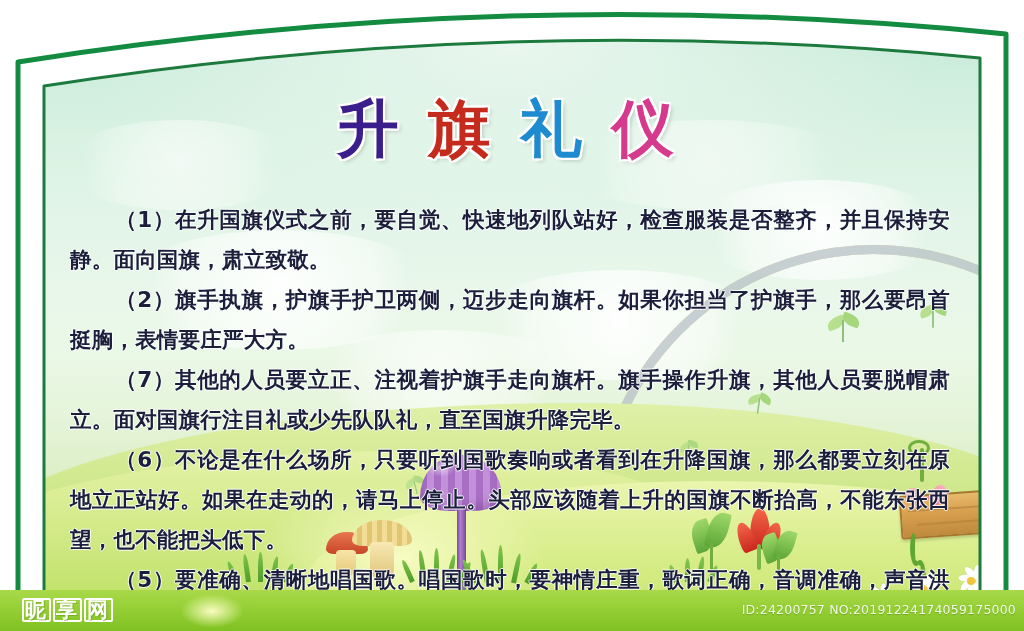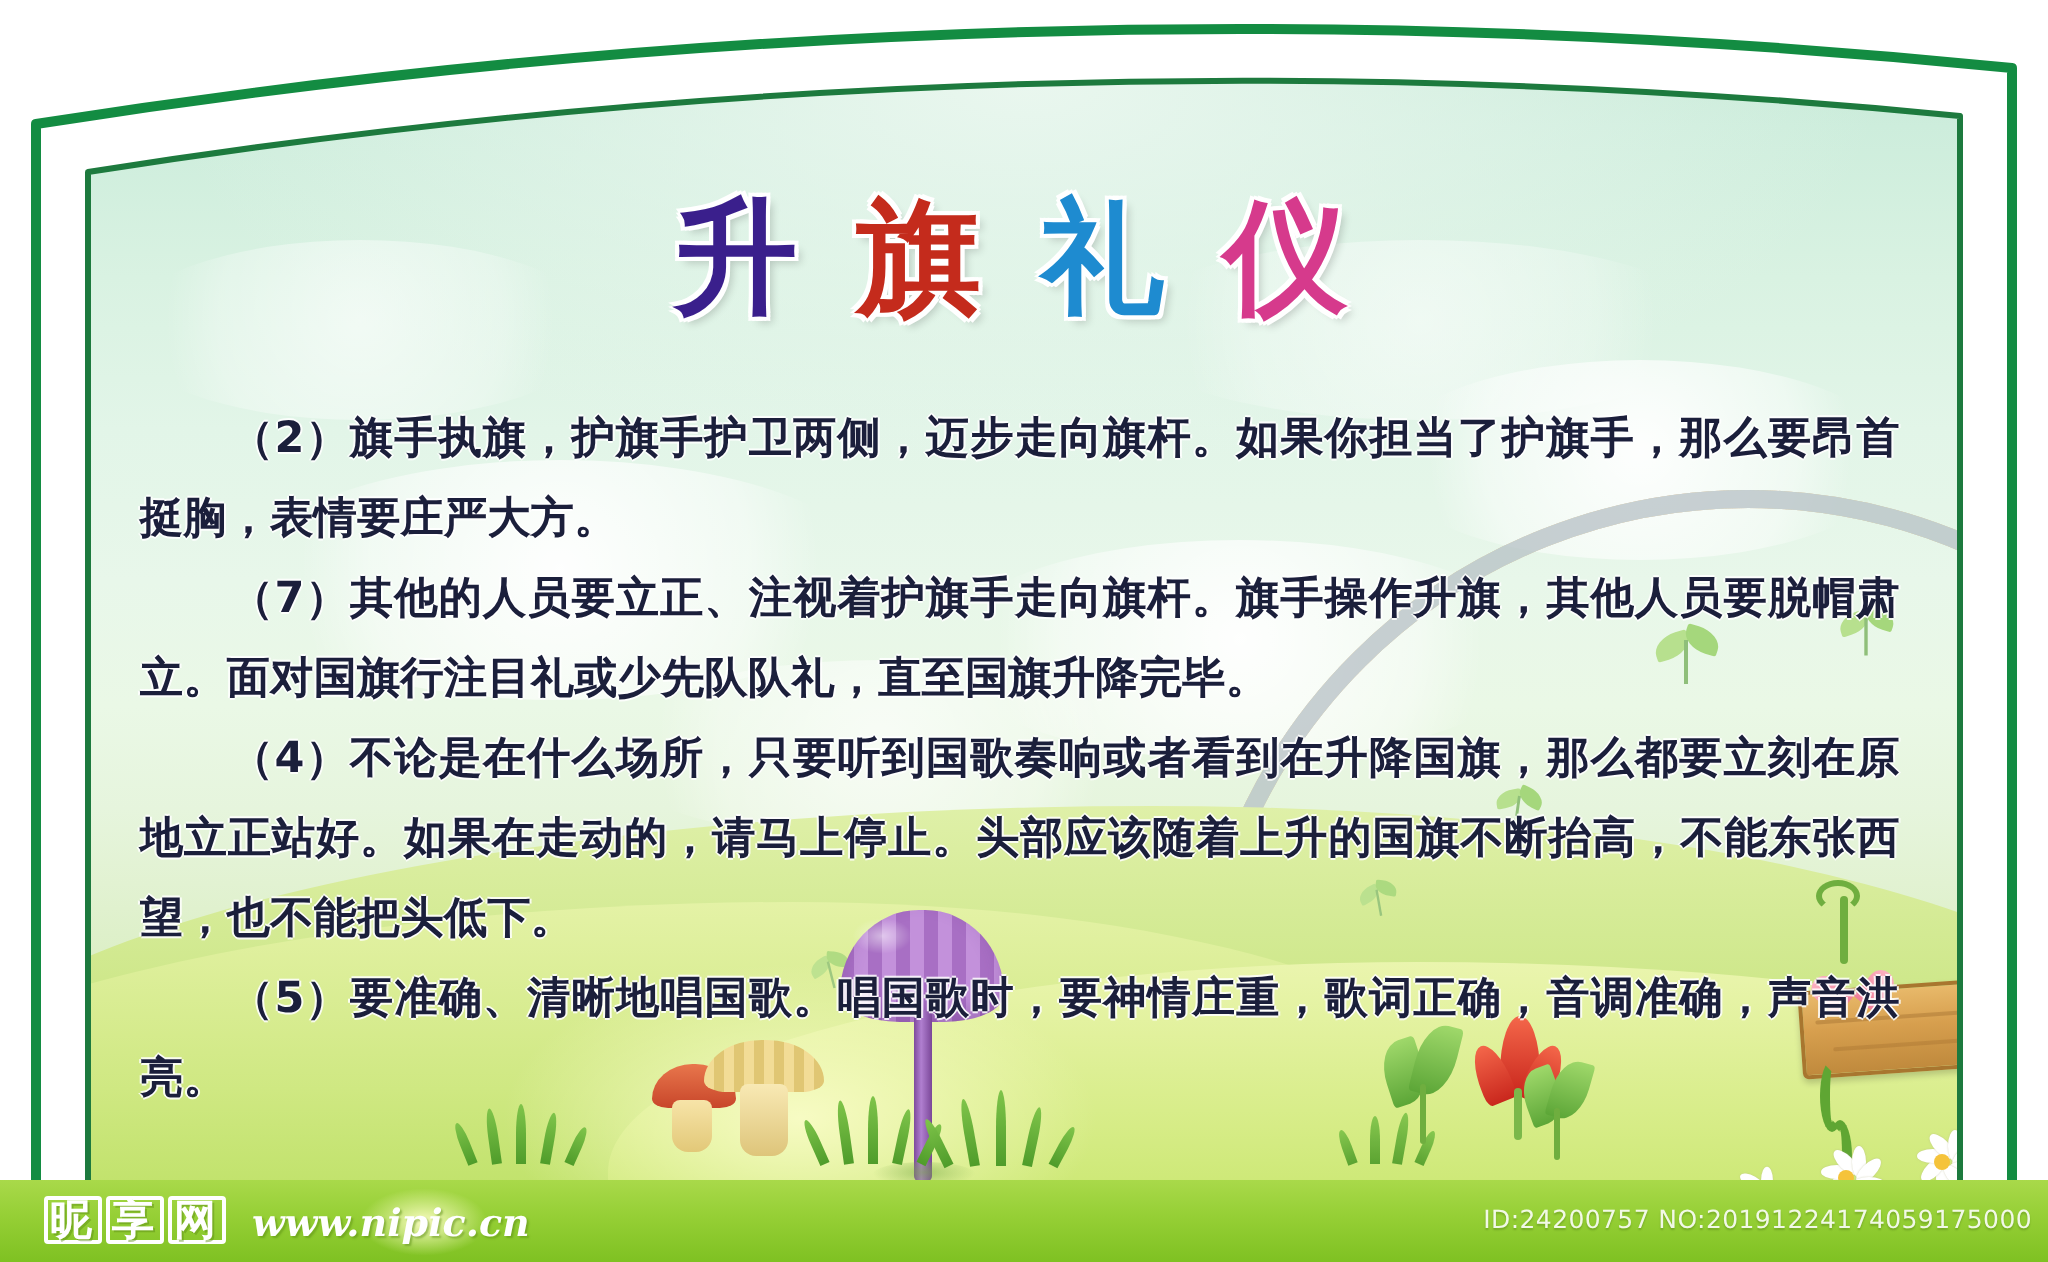--- a/index.html
+++ b/index.html
@@ -447,31 +447,31 @@
     <path d="M 44,631 L 44,86 Q 512,12 980,58 L 980,631" fill="none" stroke="#1d7a3e" stroke-width="3" stroke-linejoin="round"></path>
   </svg>
 
   <div class="content">
 
     <div class="title">
       <span style="color:#3a1f8c">升</span><span style="color:#c42b1c">旗</span><span style="color:#1e8bd0">礼</span><span style="color:#d63a8c">仪</span>
     </div>
 
     <div class="body-text">
+      <p>（1）在升国旗仪式之前，要自觉、快速地列队站好，检查服装是否整齐，并且保持安静。面向国旗，肃立致敬。</p>
       <p>（2）旗手执旗，护旗手护卫两侧，迈步走向旗杆。如果你担当了护旗手，那么要昂首挺胸，表情要庄严大方。</p>
       <p>（7）其他的人员要立正、注视着护旗手走向旗杆。旗手操作升旗，其他人员要脱帽肃立。面对国旗行注目礼或少先队队礼，直至国旗升降完毕。</p>
-      <p>（4）不论是在什么场所，只要听到国歌奏响或者看到在升降国旗，那么都要立刻在原地立正站好。如果在走动的，请马上停止。头部应该随着上升的国旗不断抬高，不能东张西望，也不能把头低下。</p>
+      <p>（6）不论是在什么场所，只要听到国歌奏响或者看到在升降国旗，那么都要立刻在原地立正站好。如果在走动的，请马上停止。头部应该随着上升的国旗不断抬高，不能东张西望，也不能把头低下。</p>
       <p>（5）要准确、清晰地唱国歌。唱国歌时，要神情庄重，歌词正确，音调准确，声音洪亮。</p>
     </div>
   </div>
 
   <div class="wm-bar">
     <div class="glow"></div>
 
     <div class="wm-logo">
       <span>昵</span><span>享</span><span>网</span>
     </div>
 
-    <div class="wm-url">www.nipic.cn</div>
     <div class="wm-id">ID:24200757 NO:20191224174059175000</div>
   </div>
 
 </div>
 
 </body></html>

